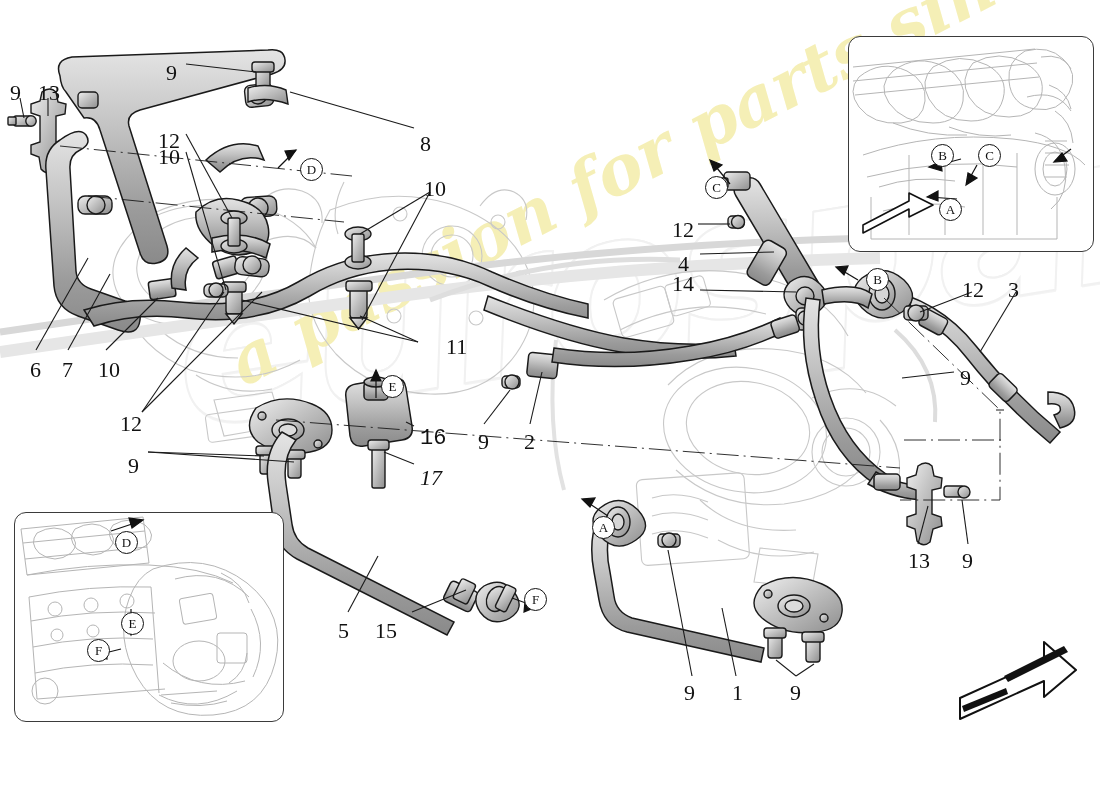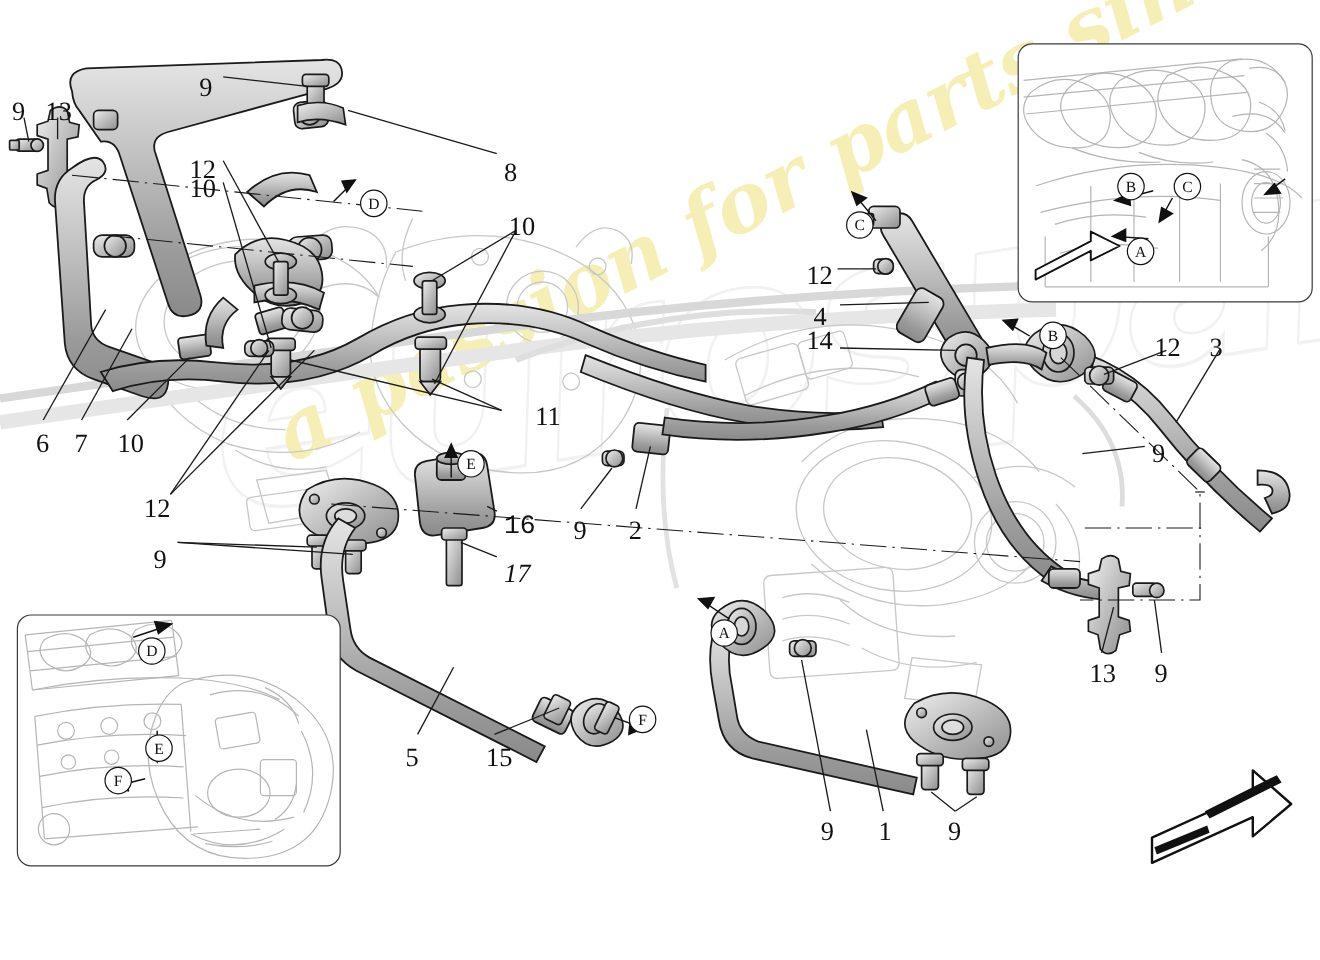--- a/index.html
+++ b/index.html
@@ -425,21 +425,21 @@
   <div class="num" style="left:62px;top:359px;">7</div>
   <div class="num" style="left:98px;top:359px;">10</div>
   <div class="num" style="left:120px;top:413px;">12</div>
   <div class="num" style="left:128px;top:455px;">9</div>
   <div class="num" style="left:424px;top:336px;margin-left:22px;">11</div>
   <div class="num" style="left:420px;top:428px;font-family:Liberation Mono, monospace;">16</div>
   <div class="num" style="left:420px;top:467px;font-style:italic;">17</div>
   <div class="num" style="left:478px;top:431px;">9</div>
   <div class="num" style="left:524px;top:431px;">2</div>
   <div class="num" style="left:338px;top:620px;">5</div>
-  <div class="num" style="left:405px;top:620px;">15</div>
+  <div class="num" style="left:375px;top:620px;">15</div>
   <div class="num" style="left:672px;top:219px;">12</div>
   <div class="num" style="left:678px;top:253px;">4</div>
   <div class="num" style="left:672px;top:273px;">14</div>
   <div class="num" style="left:962px;top:279px;">12</div>
   <div class="num" style="left:1008px;top:279px;">3</div>
   <div class="num" style="left:960px;top:367px;">9</div>
   <div class="num" style="left:908px;top:550px;">13</div>
   <div class="num" style="left:962px;top:550px;">9</div>
   <div class="num" style="left:684px;top:682px;">9</div>
   <div class="num" style="left:732px;top:682px;">1</div>

